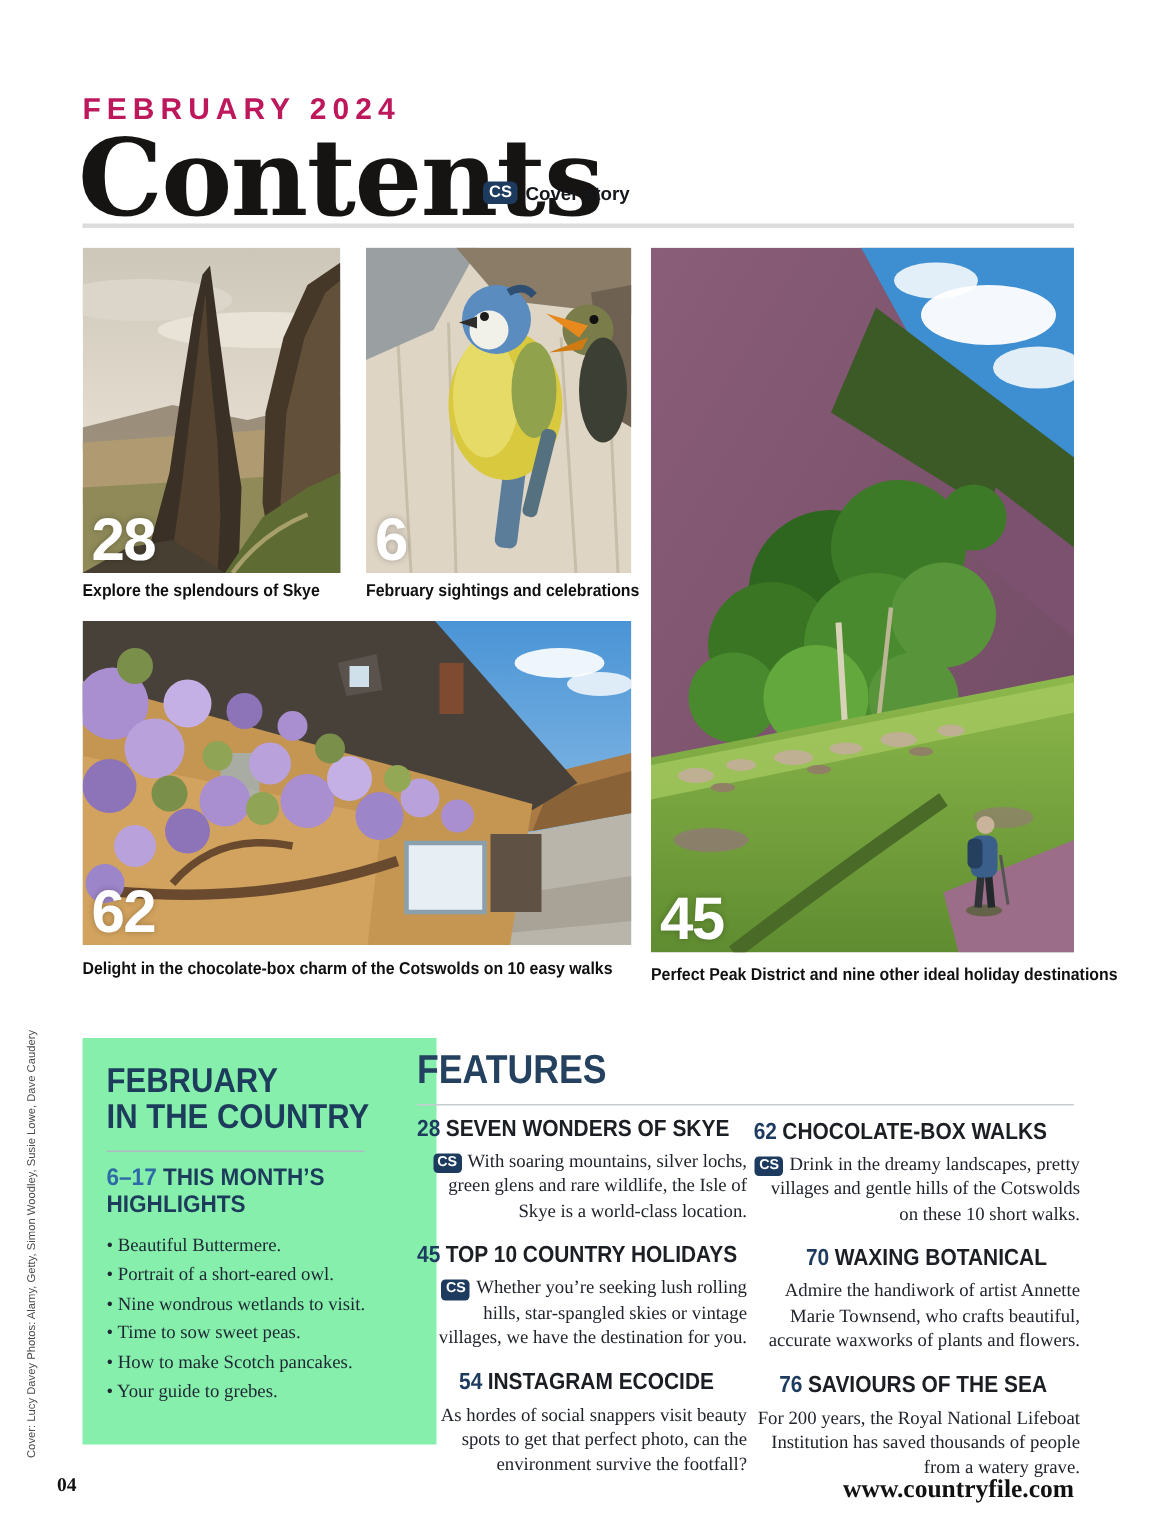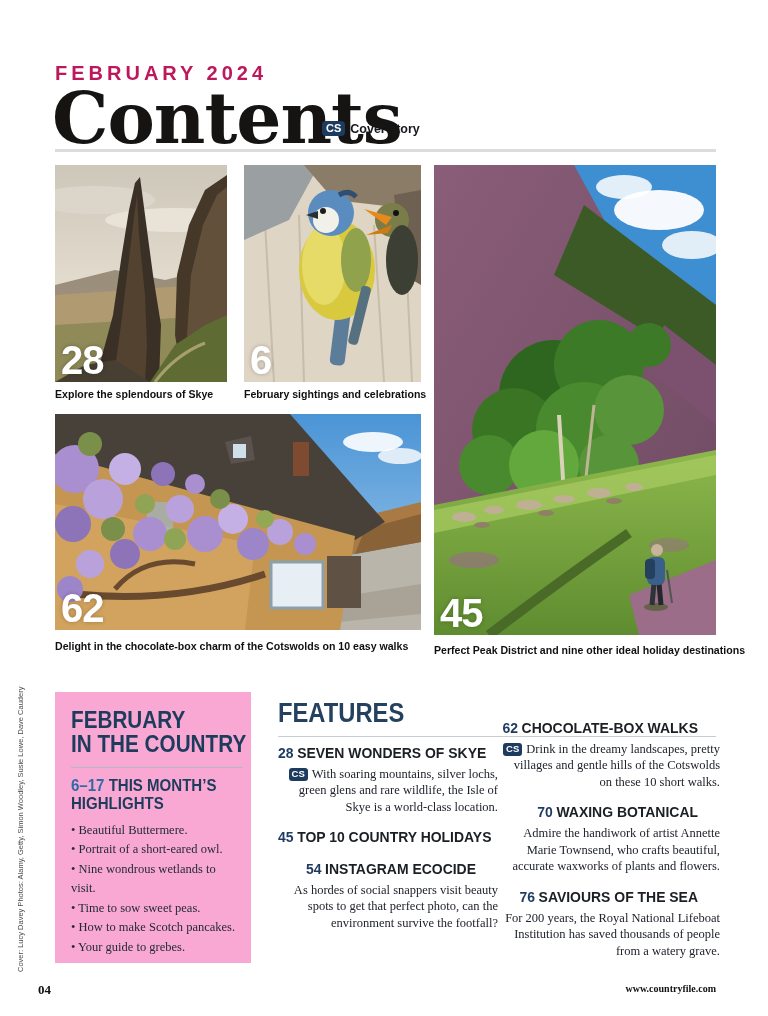--- a/index.html
+++ b/index.html
@@ -16,52 +16,52 @@
   .cs-label{font-size:12.5px;font-weight:bold;color:#14171c;}
   .header-rule{position:absolute;left:55px;top:149px;width:661px;height:3px;background:#dcdcdc;}
   
   .photo{position:absolute;overflow:hidden;}
   .photo svg{display:block;}
   .photo-number{position:absolute;left:6px;bottom:2px;color:#fff;font-size:40px;font-weight:bold;
                 letter-spacing:-1px;line-height:1;text-shadow:0 0 4px rgba(0,0,0,.25);}
   .caption{position:absolute;font-size:11.5px;font-weight:bold;color:#101010;
            transform:scaleX(.92);transform-origin:left;white-space:nowrap;}
   
-  .month-box{position:absolute;left:55px;top:692px;width:196px;height:271px;background:#f9a8d4;
+  .month-box{position:absolute;left:55px;top:692px;width:236px;height:271px;background:#86efac;
              box-sizing:border-box;padding:16px 10px 0 16px;}
   .month-title{font-size:23px;font-weight:bold;color:#1d3c5c;line-height:1.06;
                transform:scaleX(.9);transform-origin:left;white-space:nowrap;}
   .month-rule{width:172px;height:1px;background:#b2bac1;margin:10px 0 9px;}
   .month-heading{font-size:16px;font-weight:bold;color:#1d3c5c;line-height:1.15;
                  transform:scaleX(.94);transform-origin:left;width:190px;}
   .month-range{color:#2e6ba6;}
   .month-list{list-style:none;margin:7px 0 0;padding:0;font-family:"Liberation Serif",serif;
               font-size:12.5px;color:#1e2733;line-height:1.56;}
   .month-list li::before{content:"• ";}
   
   .features-heading{position:absolute;left:278px;top:698px;font-size:27px;font-weight:bold;
                     color:#24425f;transform:scaleX(.88);transform-origin:left;white-space:nowrap;}
   .features-rule{position:absolute;left:278px;top:736px;width:438px;height:1px;background:#c8cdd1;}
   .fcol{position:absolute;width:220px;}
   .fcol-1{left:278px;top:744px;}
-  .fcol-2{left:500px;top:719px;}
+  .fcol-2{left:500px;top:746px;}
   .fitem{margin-bottom:13px;text-align:right;}
   .fhead{font-size:15.5px;font-weight:bold;color:#1b1f24;transform:scaleX(.9);
          transform-origin:left;white-space:nowrap;line-height:1.2;}
   .fnum{color:#1d3a5f;margin-right:4px;}
   .fbody{margin:3px 0 0;font-family:"Liberation Serif",serif;font-size:12.5px;
          line-height:1.33;color:#20242c;}
   .cs-badge-sm{display:inline-block;background:#1d3a5f;color:#fff;font-weight:bold;font-size:9.5px;
                font-family:"Liberation Sans",sans-serif;padding:0 3px 1px;border-radius:3px;
                margin-right:4px;vertical-align:1px;}
   
   .page-num{position:absolute;left:38px;top:982px;font-family:"Liberation Serif",serif;
             font-size:13px;font-weight:bold;color:#111;}
   .site-url{position:absolute;right:52px;top:983px;font-family:"Liberation Serif",serif;
-            font-size:10px;font-weight:bold;color:#111;}
+            font-size:17px;font-weight:bold;color:#111;}
   .credits{position:absolute;left:16px;top:690px;height:282px;writing-mode:vertical-rl;
            transform:rotate(180deg);font-size:7.5px;color:#4a4a4a;white-space:nowrap;}
 </style>
 </head>
 <body>
 
 <div class="page">
 
   <div class="issue-date">FEBRUARY 2024</div>
   <div class="main-title">Contents</div>
@@ -271,20 +271,21 @@
   <div class="features-heading">FEATURES</div>
   <div class="features-rule"></div>
 
   <div class="fcol fcol-1">
     <div class="fitem">
       <div class="fhead"><span class="fnum">28</span><span>SEVEN WONDERS OF SKYE</span></div>
       <p class="fbody"><span class="cs-badge-sm">CS</span><span>With soaring mountains, silver lochs, green glens and rare wildlife, the Isle of Skye is a world-class location.</span></p>
     </div>
     <div class="fitem">
       <div class="fhead"><span class="fnum">45</span><span>TOP 10 COUNTRY HOLIDAYS</span></div>
+      <p class="fbody"><span class="cs-badge-sm">CS</span><span>Whether you’re seeking lush rolling hills, star-spangled skies or vintage villages, we have the destination for you.</span></p>
     </div>
     <div class="fitem">
       <div class="fhead"><span class="fnum">54</span><span>INSTAGRAM ECOCIDE</span></div>
       <p class="fbody"><span>As hordes of social snappers visit beauty spots to get that perfect photo, can the environment survive the footfall?</span></p>
     </div>
   </div>
 
   <div class="fcol fcol-2">
     <div class="fitem">
       <div class="fhead"><span class="fnum">62</span><span>CHOCOLATE-BOX WALKS</span></div>

